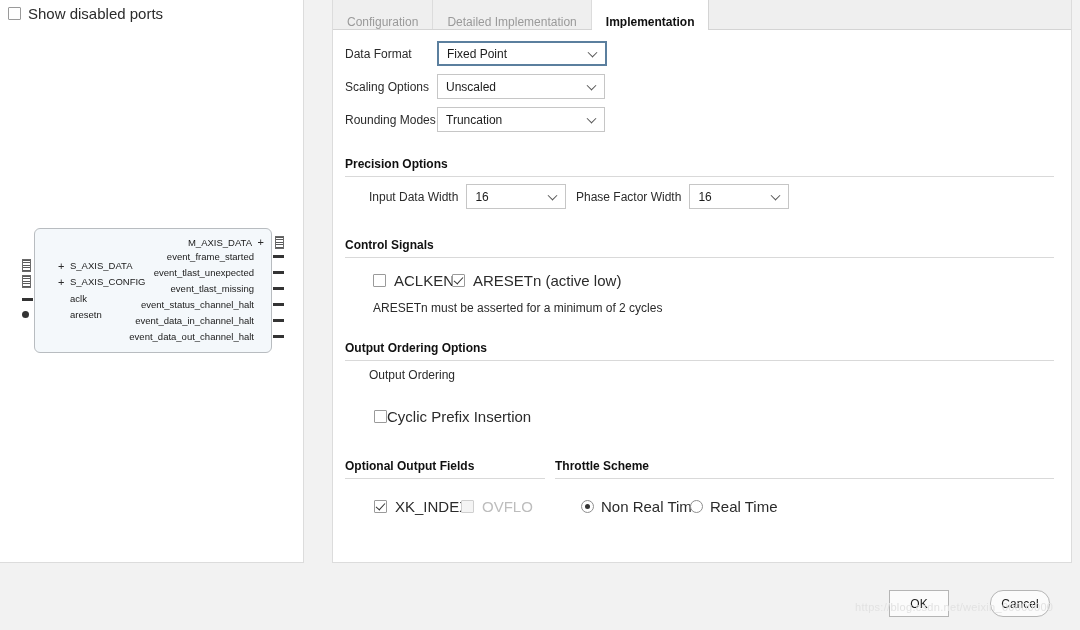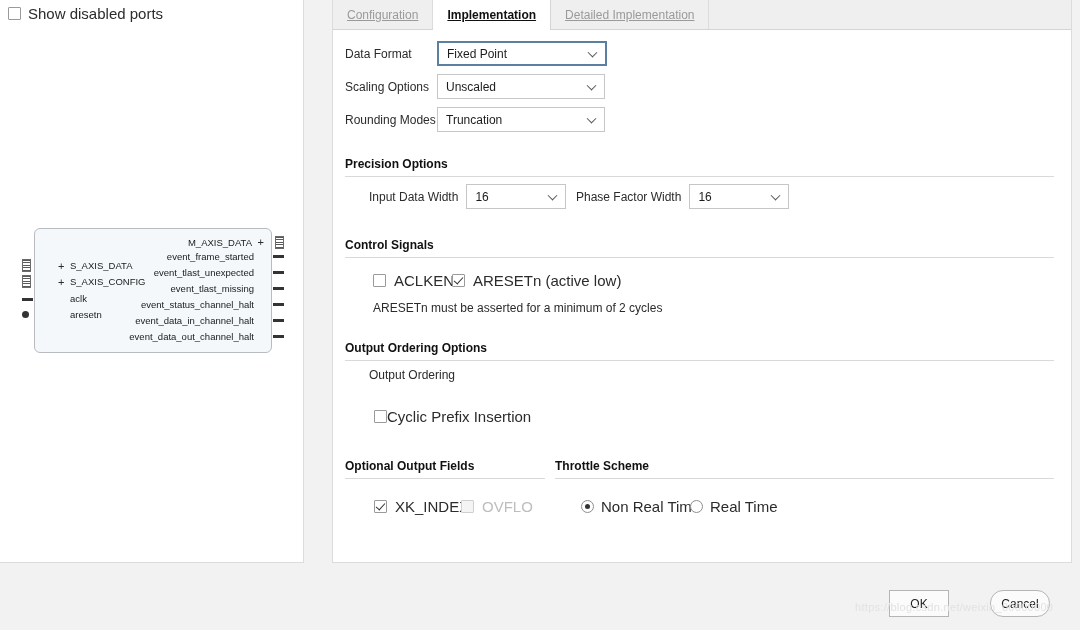--- a/index.html
+++ b/index.html
@@ -75,23 +75,23 @@
     position: absolute; left: 332px; top: 0; width: 740px; height: 563px;
     background: #ffffff;
     border: 1px solid #dcdcdc; border-top: none;
   }
   #tabbar {
     position: absolute; left: 0; top: 0; width: 100%; height: 30px;
     background: #efefef; border-bottom: 1px solid #d4d4d4;
     display: flex; align-items: stretch;
   }
   .tab {
-    display: flex; align-items: center; justify-content: center;
+    display: flex; align-items: flex-end; justify-content: center;
     padding: 0 14px; font-size: 12px; color: #9a9a9a;
-    border-right: 1px solid #dcdcdc; position: relative; text-decoration: underline;
+    border-right: 1px solid #dcdcdc; position: relative;
   }
   .tab.active {
     background: #ffffff; color: #101010; font-weight: bold;
     border-right: 1px solid #d4d4d4;
   }
   .tab.active::after {
     content: ""; position: absolute; left: 0; right: 0; bottom: -1px;
     height: 2px; background: #ffffff;
   }
   .tab-spacer { flex: 1; border-right: none; }
@@ -188,25 +188,25 @@
       <div class="port-label rport" style="top:104px;">event_data_out_channel_halt</div>
     </div>
   </div>
 
   <div id="right-panel">
 
     <div id="tabbar">
       <div class="tab">
         <span>Configuration</span>
       </div>
+      <div class="tab">
+        <span>Detailed Implementation</span>
+      </div>
       <div class="tab active">
         <span>Implementation</span>
-      </div>
-      <div class="tab">
-        <span>Detailed Implementation</span>
       </div>
       <div class="tab tab-spacer"></div>
     </div>
 
     <div id="form">
 
       <div class="row" style="left:12px; top:11px; width:270px;">
         <span class="fld-label" style="width:92px;">Data Format</span>
         <div class="select focused" style="width:170px;">
           <span>Fixed Point</span>

